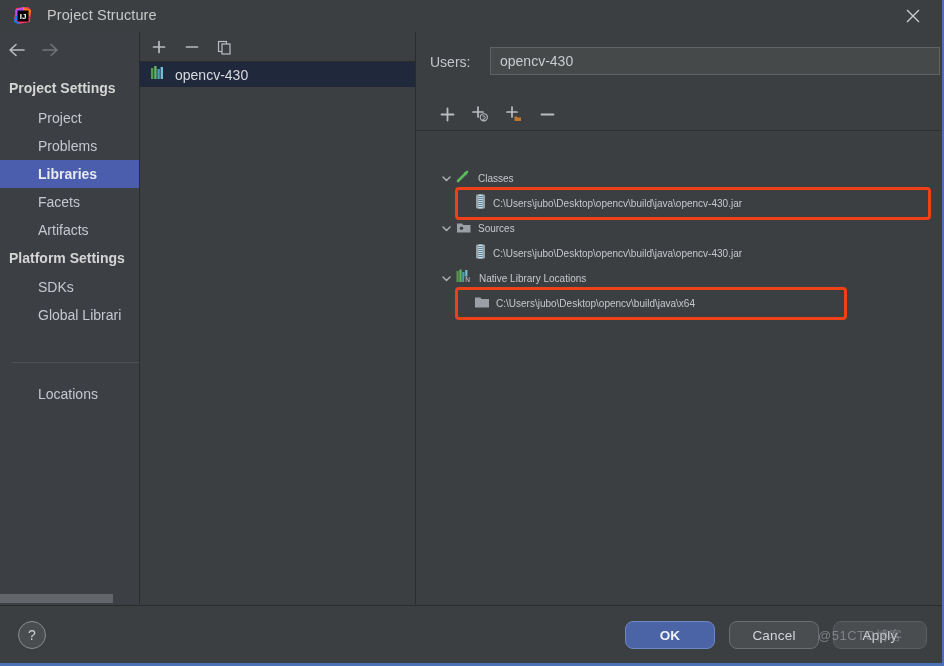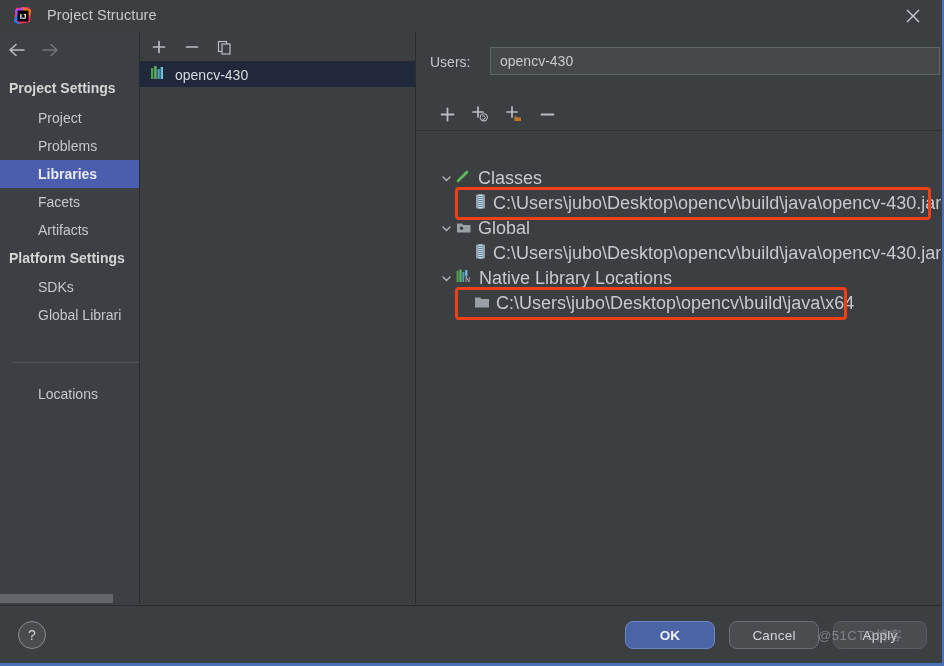--- a/index.html
+++ b/index.html
@@ -193,21 +193,21 @@
     width: 526px; height: 472px;
   }
   .tree-row {
     position: absolute; left: 0;
     height: 25px;
     display: flex; align-items: center;
     white-space: nowrap;
     cursor: pointer;
   }
   .tree-row .txt {
-    font-size: 18px; color: #c6c9ce; margin-left: 6px;
+    font-size: 10px; color: #c6c9ce; margin-left: 6px;
   }
   .chev {
     width: 16px; height: 16px;
     display: flex; align-items: center; justify-content: center;
     margin-right: 2px;
   }
 
   
   .annot {
     position: absolute;
@@ -440,21 +440,21 @@
           <svg width="11" height="11" viewBox="0 0 11 11">
             <path d="M2 4 L5.5 7.5 L9 4" stroke="#b0b3b8" stroke-width="1.4" fill="none" stroke-linecap="round"></path>
           </svg>
         </span>
         <span>
           <svg width="16" height="14" viewBox="0 0 16 14">
             <path d="M1 3.5 h5 l1.2 1.5 h7.3 v7.5 h-13.5 z" fill="#9aa0a6"></path>
             <circle cx="5.5" cy="8.3" r="1.7" fill="#3c3f41"></circle>
           </svg>
         </span>
-        <span class="txt">Global</span>
+        <span class="txt">Sources</span>
       </div>
 
       <div class="tree-row" style="top:109px; left:58px">
         <span>
           <svg width="13" height="15" viewBox="0 0 13 15">
             <rect x="2" y="0.5" width="9" height="14" rx="1" fill="#9aa0a6"></rect>
             <rect x="4.5" y="0.5" width="4" height="14" fill="#bfe2f0"></rect>
             <g stroke="#5d7f8e" stroke-width="1">
               <path d="M4.5 2.5 h4 M4.5 4.5 h4 M4.5 6.5 h4 M4.5 8.5 h4 M4.5 10.5 h4 M4.5 12.5 h4"></path>
             </g>

